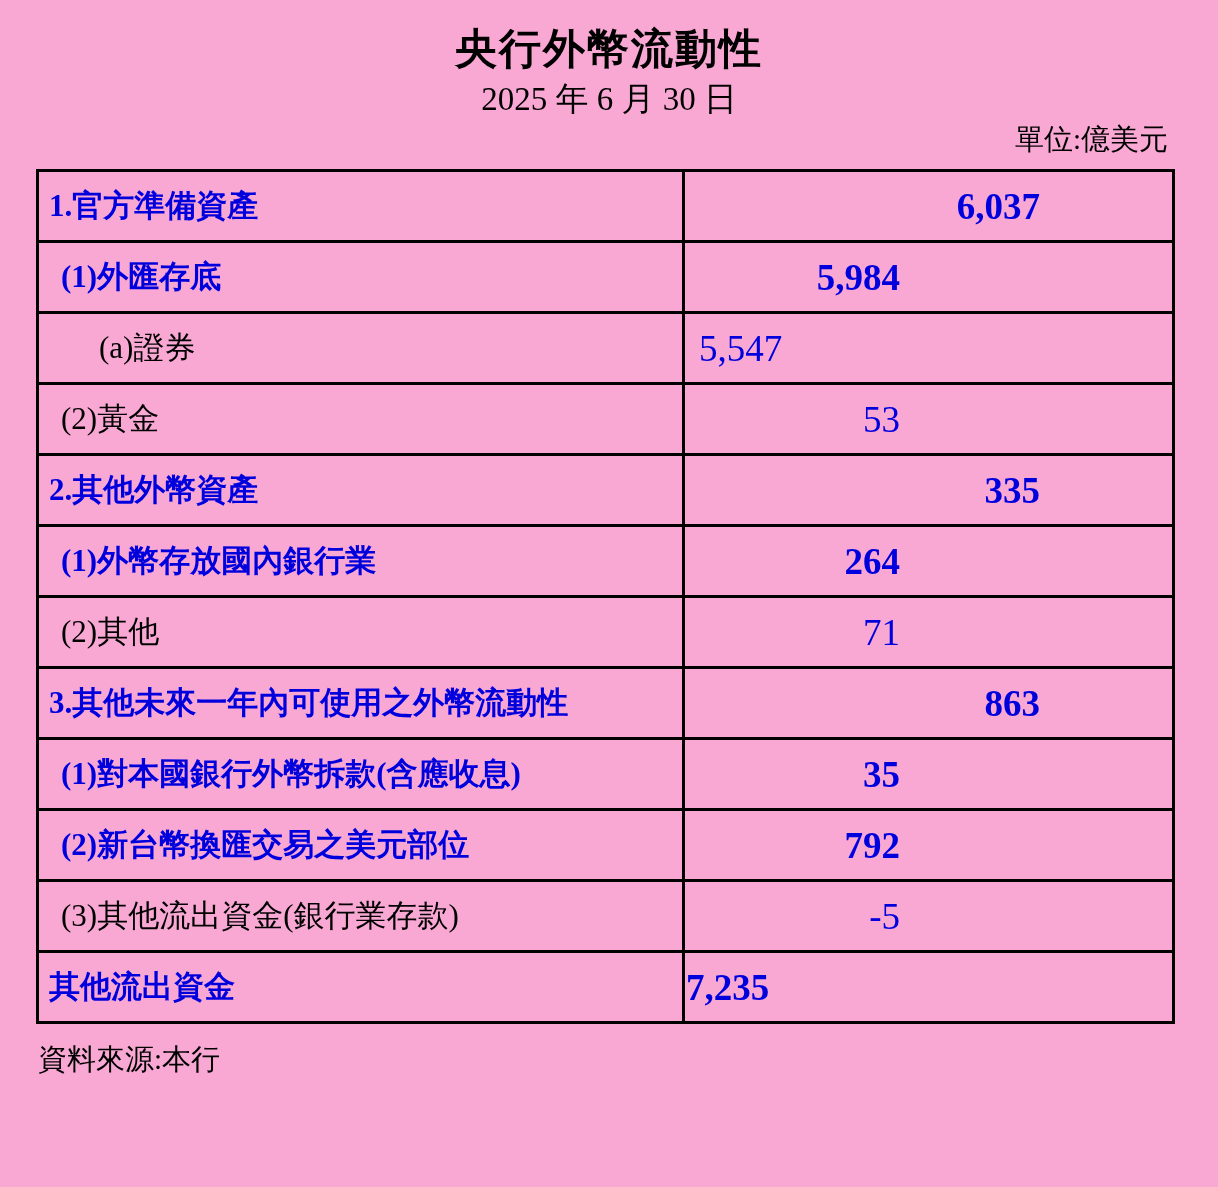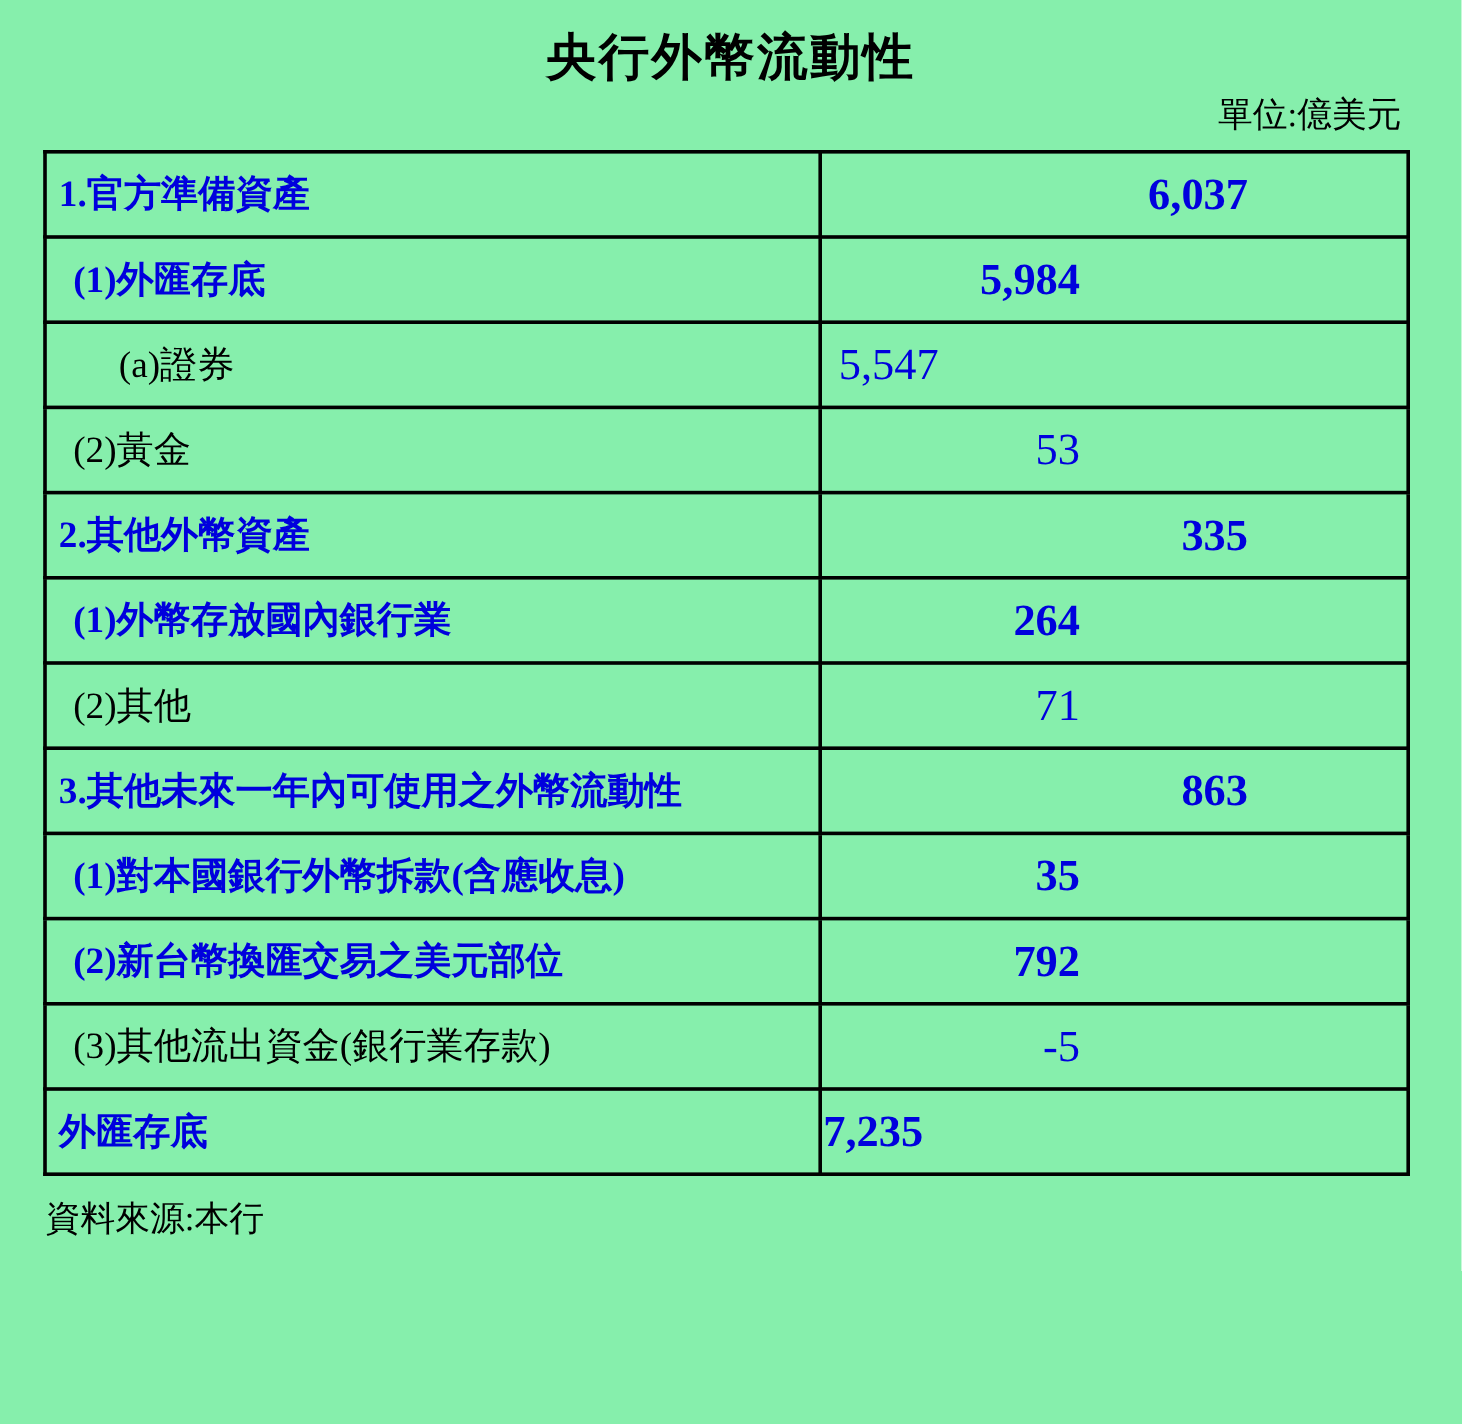--- a/index.html
+++ b/index.html
@@ -1,20 +1,20 @@
 <!DOCTYPE html>
 <html style="--blue: #0000dd;"><head>
 <meta charset="utf-8">
 <style>
   html, body { margin: 0; padding: 0; background: #ffffff; }
   .page {
     position: relative;
     width: 1218px;
     height: 1187px;
-    background: #86efac;
+    background: #f9a8d4;
     font-family: "Liberation Serif", "DejaVu Serif", serif;
     color: #000000;
     overflow: hidden;
   }
   .header { text-align: center; padding-top: 22px; }
   .title {
     font-size: 42px;
     font-weight: bold;
     line-height: 54px;
     letter-spacing: 2px;
@@ -63,20 +63,21 @@
     margin-top: 16px;
     padding-left: 2px;
   }
 </style>
 </head>
 <body>
 
 <div class="page">
   <div class="header">
     <div class="title">央行外幣流動性</div>
+    <div class="date-line">2025 年 6 月 30 日</div>
   </div>
 
   <div class="content">
     <div class="unit-line">單位:億美元</div>
 
     <table class="liquidity">
       <colgroup>
         <col style="width:646px">
         <col style="width:490px">
       </colgroup>
@@ -119,21 +120,21 @@
           </tr>
           <tr>
             <td class="cell label-cell lvl2 emph">(2)新台幣換匯交易之美元部位</td>
             <td class="cell value-cell vlvl2 emph">792</td>
           </tr>
           <tr>
             <td class="cell label-cell lvl2">(3)其他流出資金(銀行業存款)</td>
             <td class="cell value-cell vlvl2">-5</td>
           </tr>
           <tr>
-            <td class="cell label-cell lvl0 emph">外匯存底</td>
+            <td class="cell label-cell lvl0 emph">其他流出資金</td>
             <td class="cell value-cell vlvl0 emph">7,235</td>
           </tr>
         </tbody>
     </table>
 
     <div class="source-line">資料來源:本行</div>
   </div>
 </div>
 
 </body></html>

